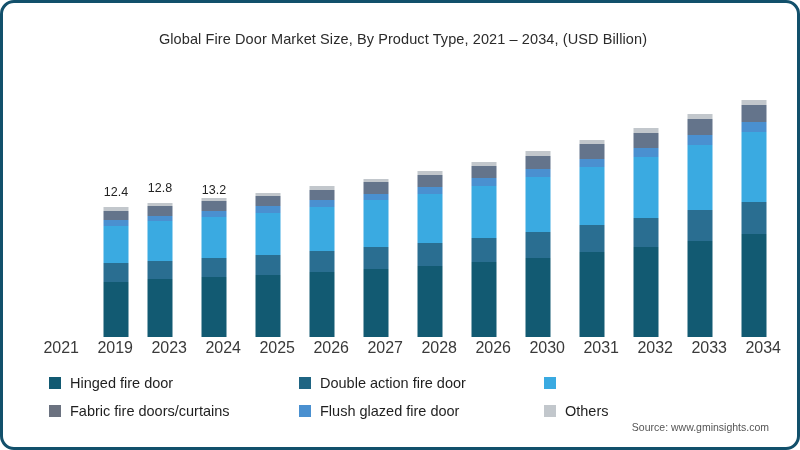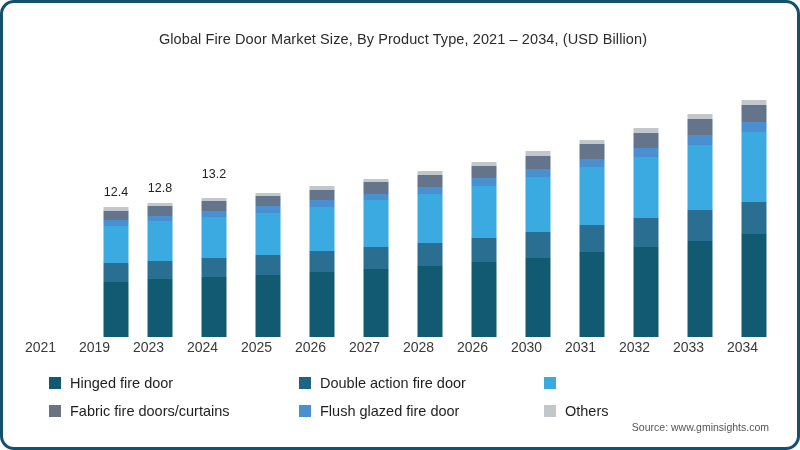--- a/index.html
+++ b/index.html
@@ -69,22 +69,22 @@
   #x-axis {
     position: absolute;
     left: 22px;
     top: 336px;
     width: 756px;
     height: 20px;
   }
   .tick {
     position: absolute;
     width: 54px;
-    text-align: left;
-    font-size: 14px;
+    text-align: right;
+    font-size: 16px;
     color: #3a3a3a;
   }
   
   #legend {
     position: absolute;
     left: 46px;
     top: 366px;
     width: 710px;
   }
   .legend-row {
@@ -150,21 +150,21 @@
       </div>
       <div class="bar-col" style="left: 162px; width: 54px;">
         <div class="bar-stack">
           <div class="seg" style="height: 59.6308px; background: rgb(18, 90, 114);"></div>
           <div class="seg" style="height: 19.3538px; background: rgb(42, 110, 145);"></div>
           <div class="seg" style="height: 40.8px; background: rgb(58, 170, 225);"></div>
           <div class="seg" style="height: 5.85846px; background: rgb(74, 144, 208);"></div>
           <div class="seg" style="height: 9.93846px; background: rgb(100, 116, 139);"></div>
           <div class="seg" style="height: 3.55692px; background: rgb(194, 199, 204);"></div>
         </div>
-        <div class="bar-label" style="bottom: 156px;">13.2</div>
+        <div class="bar-label" style="bottom: 140px;">13.2</div>
       </div>
       <div class="bar-col" style="left: 216px; width: 54px;">
         <div class="bar-stack">
           <div class="seg" style="height: 61.7231px; background: rgb(18, 90, 114);"></div>
           <div class="seg" style="height: 20.4px; background: rgb(42, 110, 145);"></div>
           <div class="seg" style="height: 42.3692px; background: rgb(58, 170, 225);"></div>
           <div class="seg" style="height: 6.06769px; background: rgb(74, 144, 208);"></div>
           <div class="seg" style="height: 10.3569px; background: rgb(100, 116, 139);"></div>
           <div class="seg" style="height: 3.45231px; background: rgb(194, 199, 204);"></div>
         </div>

